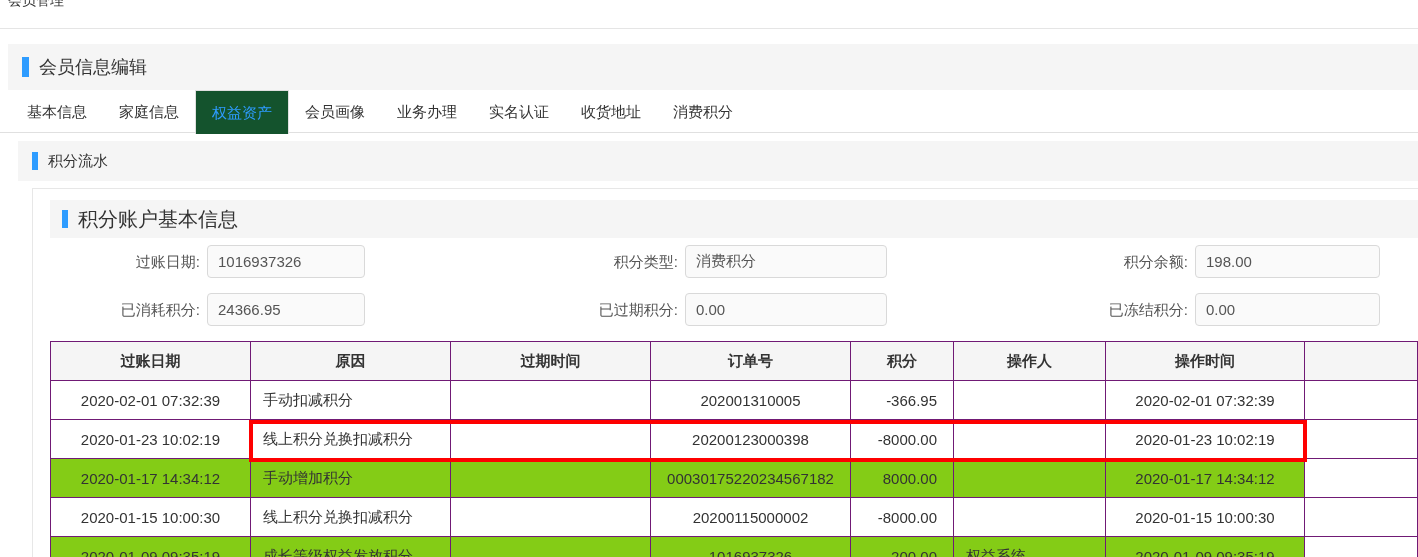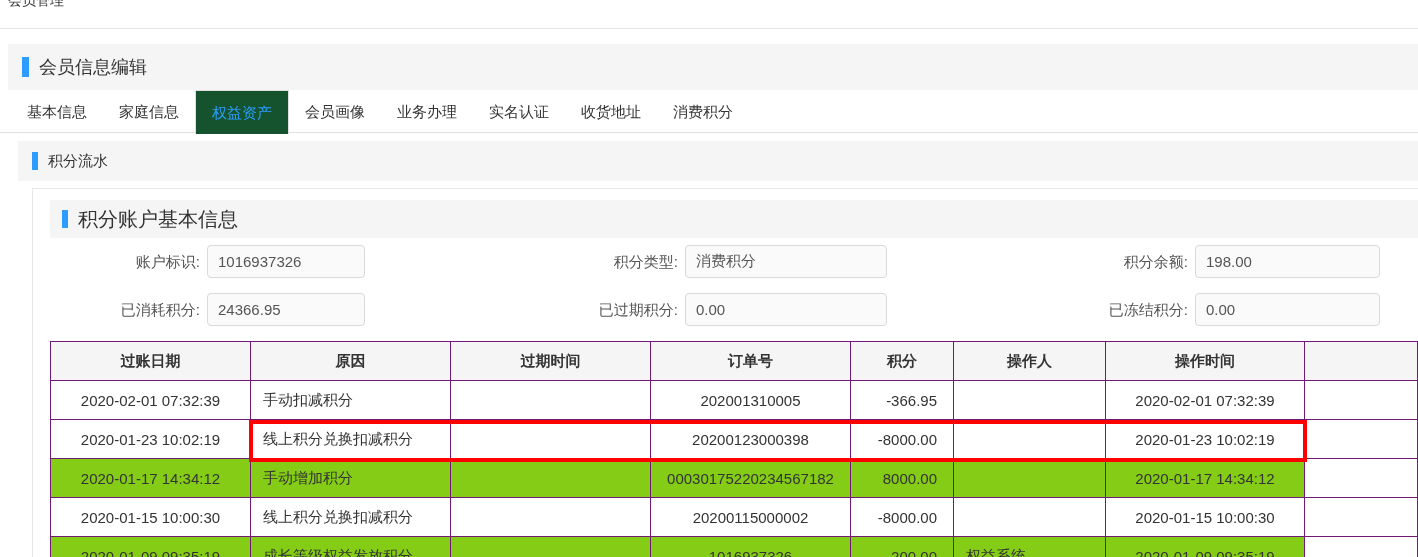--- a/index.html
+++ b/index.html
@@ -91,21 +91,21 @@
 </div>
 
 <div class="panel"></div>
 
 <div class="inner-header">
   <span class="blue-bar"></span>
   <span class="sec-txt">积分账户基本信息</span>
 </div>
 
 <div class="fgroup g-r1c1">
-  <span class="flabel">账户标识:</span><input class="w1" readonly="" value="1016937326" style="">
+  <span class="flabel">过账日期:</span><input class="w1" readonly="" value="1016937326" style="">
 </div>
 <div class="fgroup g-r1c2">
   <span class="flabel">积分类型:</span><input class="w2" readonly="" value="消费积分" style="">
 </div>
 <div class="fgroup g-r1c3">
   <span class="flabel">积分余额:</span><input class="w3" readonly="" value="198.00" style="">
 </div>
 <div class="fgroup g-r2c1">
   <span class="flabel">已消耗积分:</span><input class="w1" readonly="" value="24366.95" style="">
 </div>

